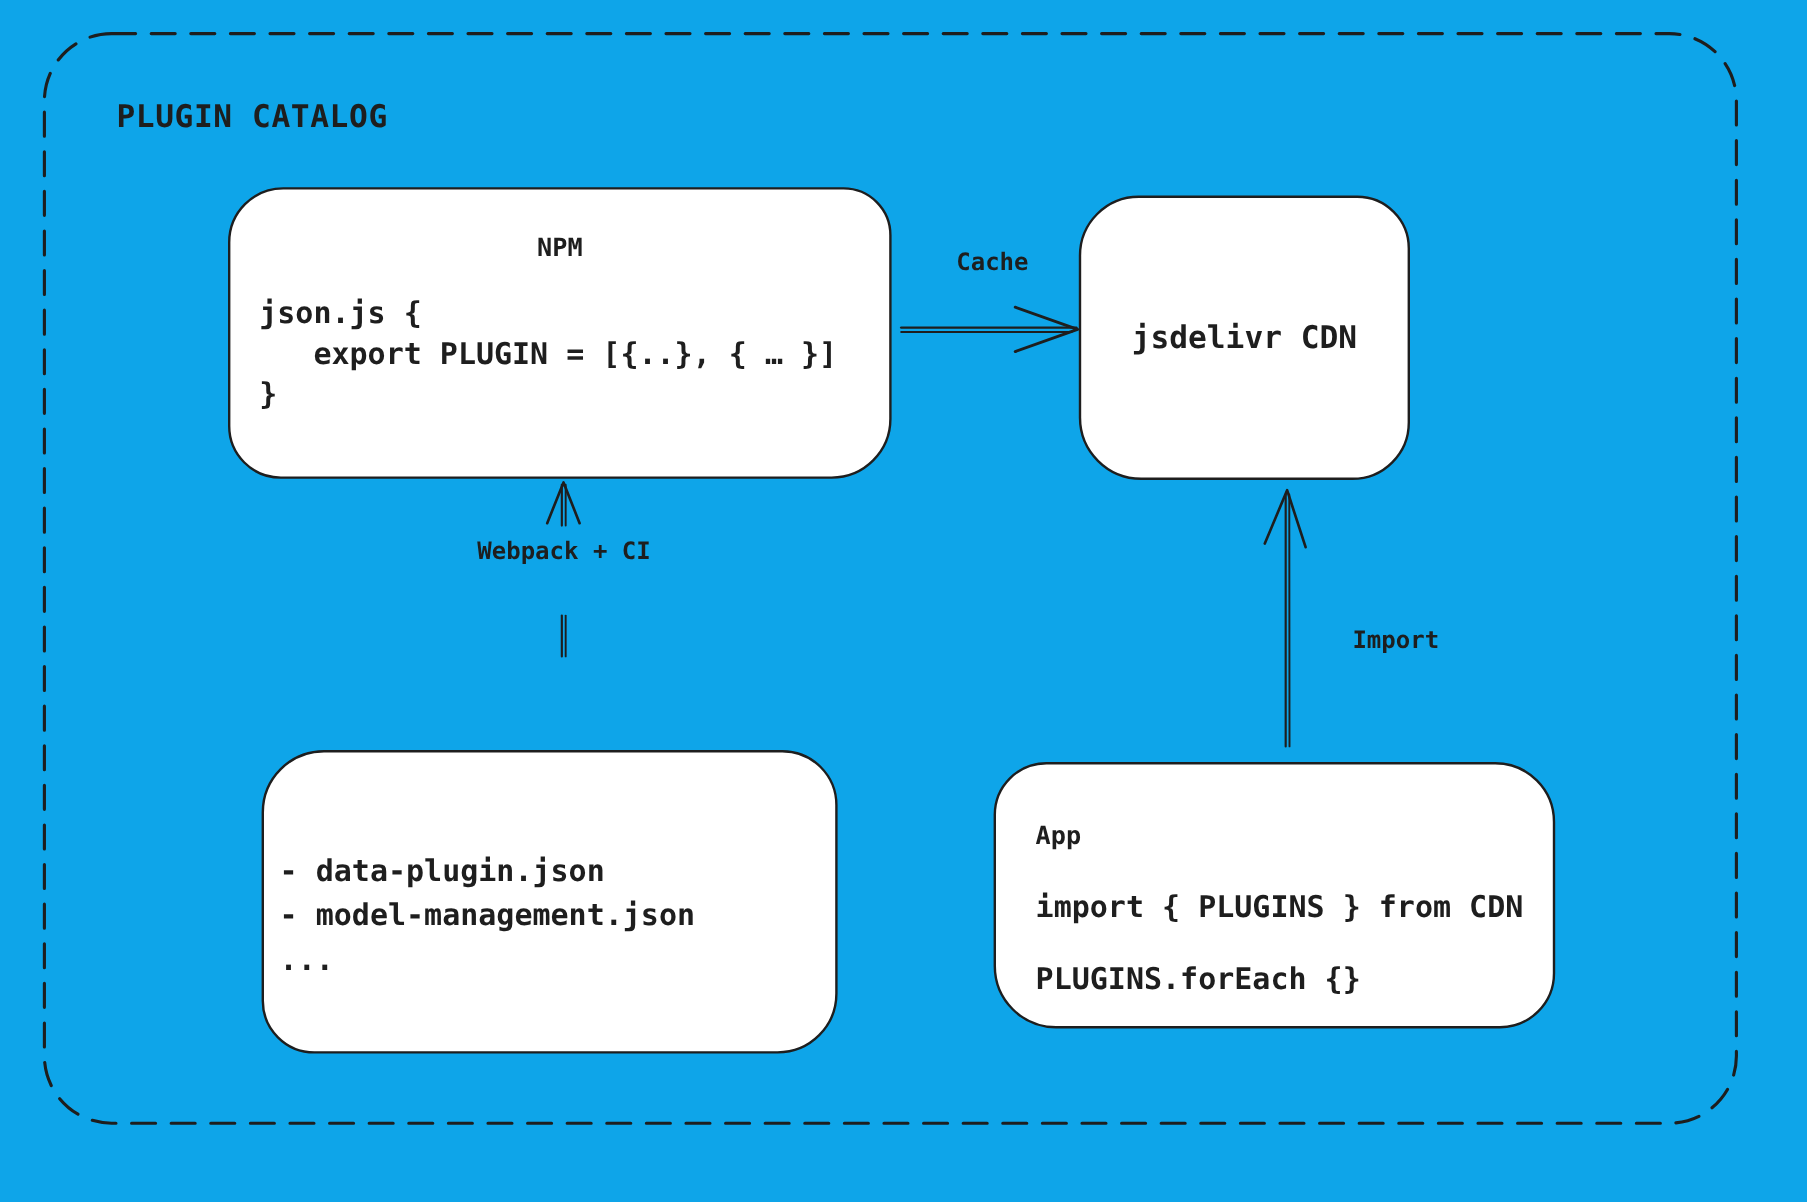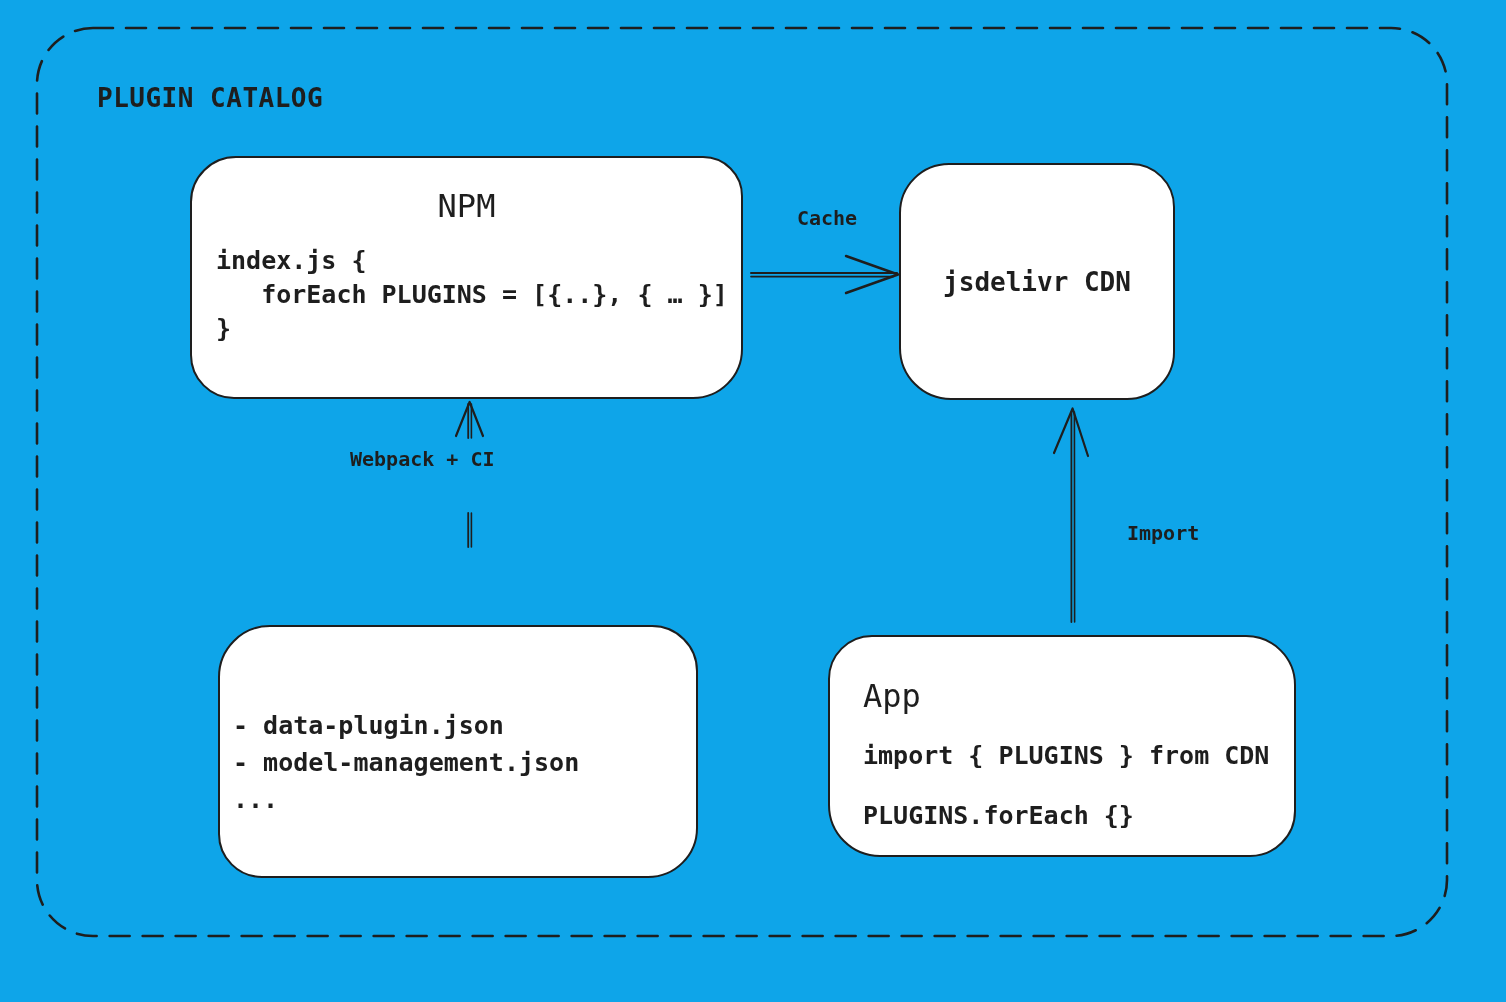--- a/index.html
+++ b/index.html
@@ -51,22 +51,22 @@
   }
   .frame-title {
     position: absolute;
     left: 97px; top: 83px;
     font-size: 26px;
     font-weight: 600;
     letter-spacing: 0.5px;
   }
   .box-title {
     text-align: center;
-    font-size: 32px;
-    font-weight: 400;
+    font-size: 21px;
+    font-weight: 700;
     line-height: 28px;
   }
   .npm .code {
     margin-top: 24px;
     padding-left: 24px;
   }
   .code-line {
     font-size: 25px;
     font-weight: 600;
     line-height: 34px;
@@ -90,21 +90,21 @@
     line-height: 30px;
     margin-top: 30px;
   }
   .edge-label {
     position: absolute;
     font-size: 20px;
     font-weight: 600;
     line-height: 32px;
   }
   .cache-label { left: 752px; top: 202px; width: 150px; text-align: center; }
-  .build-label { left: 350px; top: 443px; width: 240px; }
+  .build-label { left: 350px; top: 443px; width: 240px; text-align: center; }
   .repo-label  { left: 291px; top: 566px; }
   .import-label{ left: 1127px; top: 517px; }
 </style>
 </head>
 <body>
 
 <div id="canvas">
 
   <svg id="arrows" width="1506" height="1002" viewBox="0 0 1506 1002" fill="none" stroke="#1e1e1e" stroke-linecap="round" stroke-linejoin="round">
 
@@ -129,22 +129,22 @@
       <path d="M1074.4 412 L1074.6 622" stroke-width="1.6"></path>
       <path d="M1054 453 L1072.6 408.5 L1088 456" stroke-width="2.2"></path>
     </g>
   </svg>
 
   <div class="frame-title">PLUGIN CATALOG</div>
 
   <div class="box npm">
     <div class="box-title">NPM</div>
     <div class="code">
-      <div class="code-line">index.js {</div>
-      <div class="code-line">   forEach PLUGINS = [{..}, { … }]</div>
+      <div class="code-line">json.js {</div>
+      <div class="code-line">   export PLUGIN = [{..}, { … }]</div>
       <div class="code-line">}</div>
     </div>
   </div>
 
   <div class="box cdn">
     <div class="cdn-label">jsdelivr CDN</div>
   </div>
 
   <div class="edge-label cache-label">Cache</div>
 

